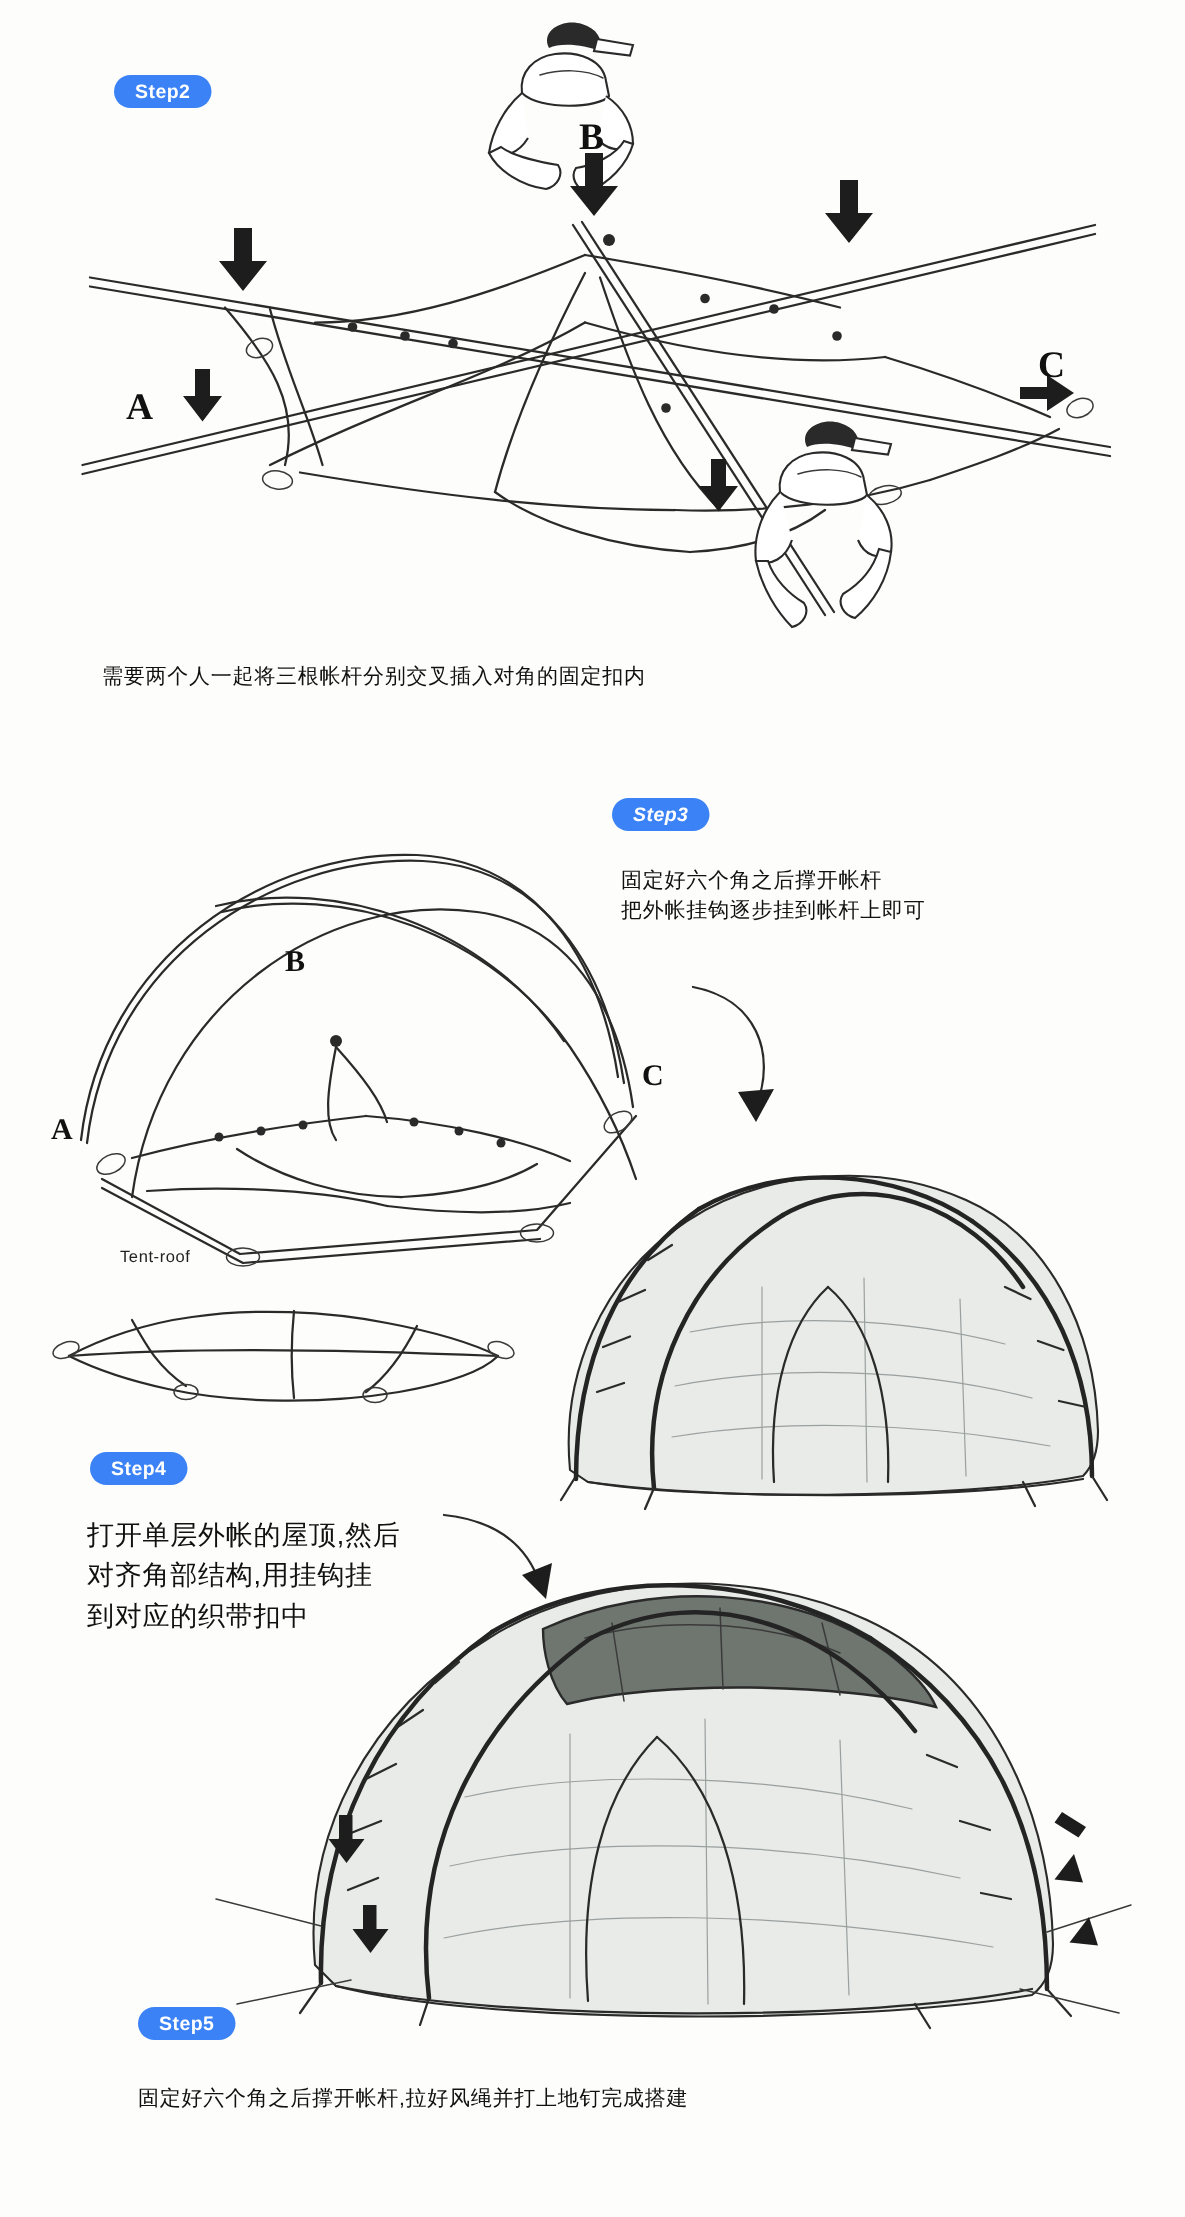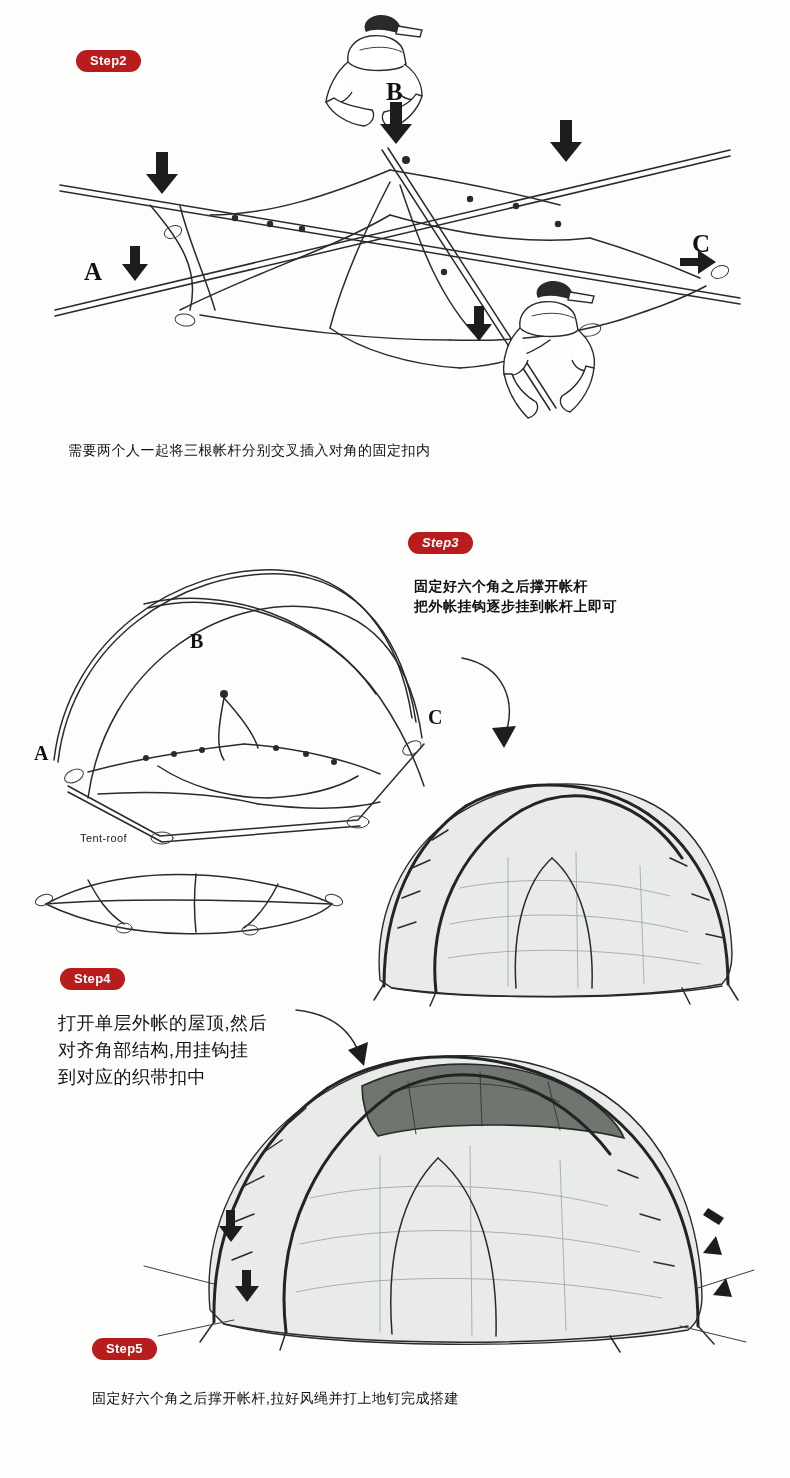--- a/index.html
+++ b/index.html
@@ -10,21 +10,21 @@
     font-family:"Liberation Sans", sans-serif;
     color:#1a1a1a;
     position:relative;
     overflow:hidden;
   }
   .page{position:relative;width:790px;height:1478px;}
 
   
   .step-badge{
     position:absolute;
-    background:#b91c1c;
+    background:#3b82f6;
     color:#ffffff;
     font-size:13px;
     font-weight:bold;
     letter-spacing:.3px;
     padding:4px 14px 5px 14px;
     border-radius:11px;
     line-height:1;
     white-space:nowrap;
     z-index:20;
   }
@@ -163,21 +163,21 @@
     </svg>
   </div>
 
   <div class="marker" style="left:84px;top:258px;">A</div>
   <div class="marker" style="left:386px;top:78px;">B</div>
   <div class="marker" style="left:692px;top:230px;">C</div>
 
   <div class="caption" style="left:68px;top:440px;width:660px;">需要两个人一起将三根帐杆分别交叉插入对角的固定扣内</div>
 
   <div class="step-badge" style="left:408px;top:532px;font-style:italic;">Step3</div>
-  <div class="caption" style="left:414px;top:576px;width:340px;font-weight:bold;">固定好六个角之后撑开帐杆
+  <div class="caption" style="left:414px;top:576px;width:340px;">固定好六个角之后撑开帐杆
 把外帐挂钩逐步挂到帐杆上即可</div>
 
   <div class="illus" style="left:28px;top:548px;">
     <svg width="420" height="300" viewBox="0 0 420 300" aria-hidden="true">
       <g class="ln">
 
         <path d="M26 212 C40 90 150 18 250 22 C330 26 372 92 384 170"></path>
         <path d="M30 214 C44 92 154 22 254 26 C334 30 376 96 388 174"></path>
         <path d="M60 250 C78 120 190 46 290 60 C350 68 384 120 394 190"></path>
         <path d="M120 60 C200 40 300 74 352 150 C378 188 390 220 396 238"></path>

